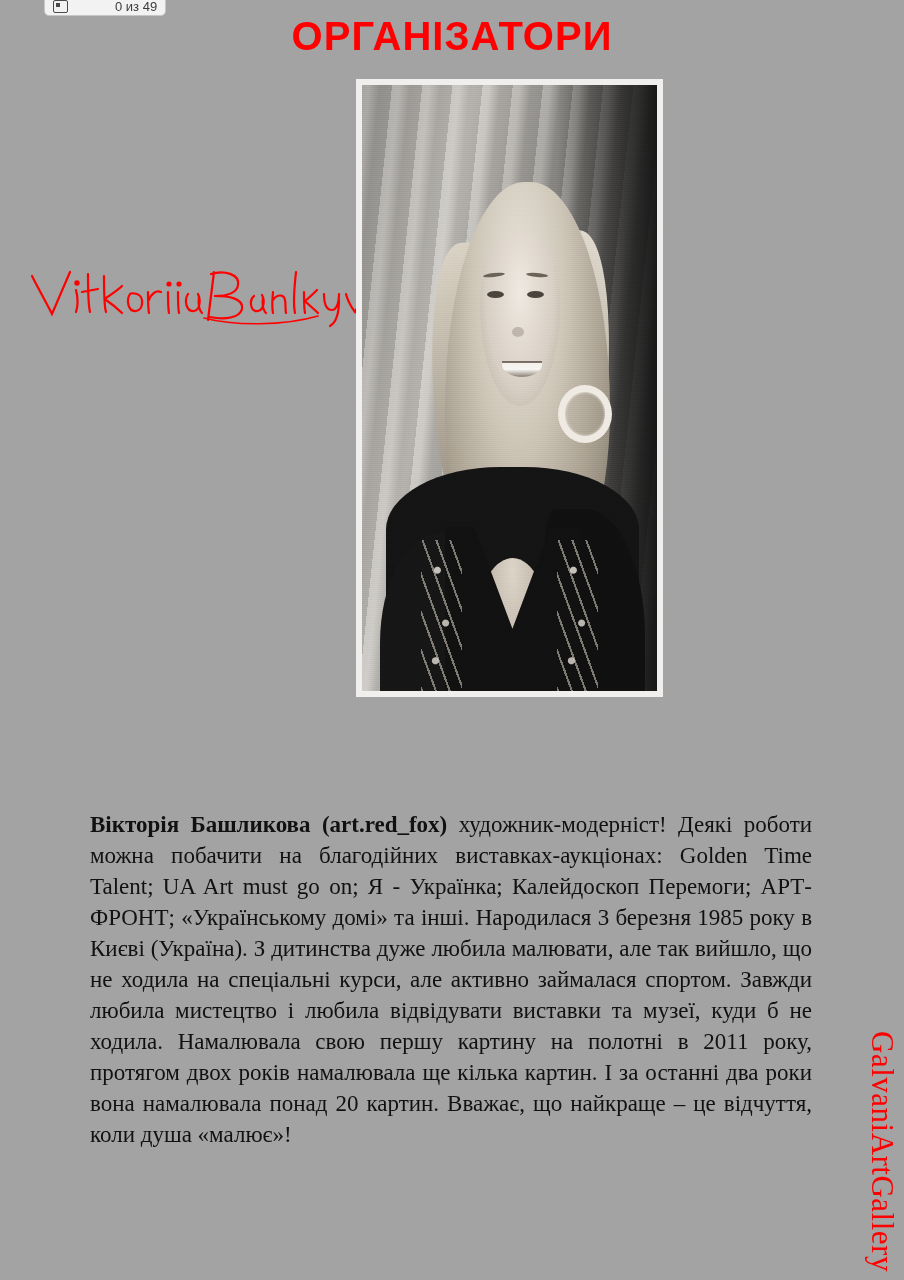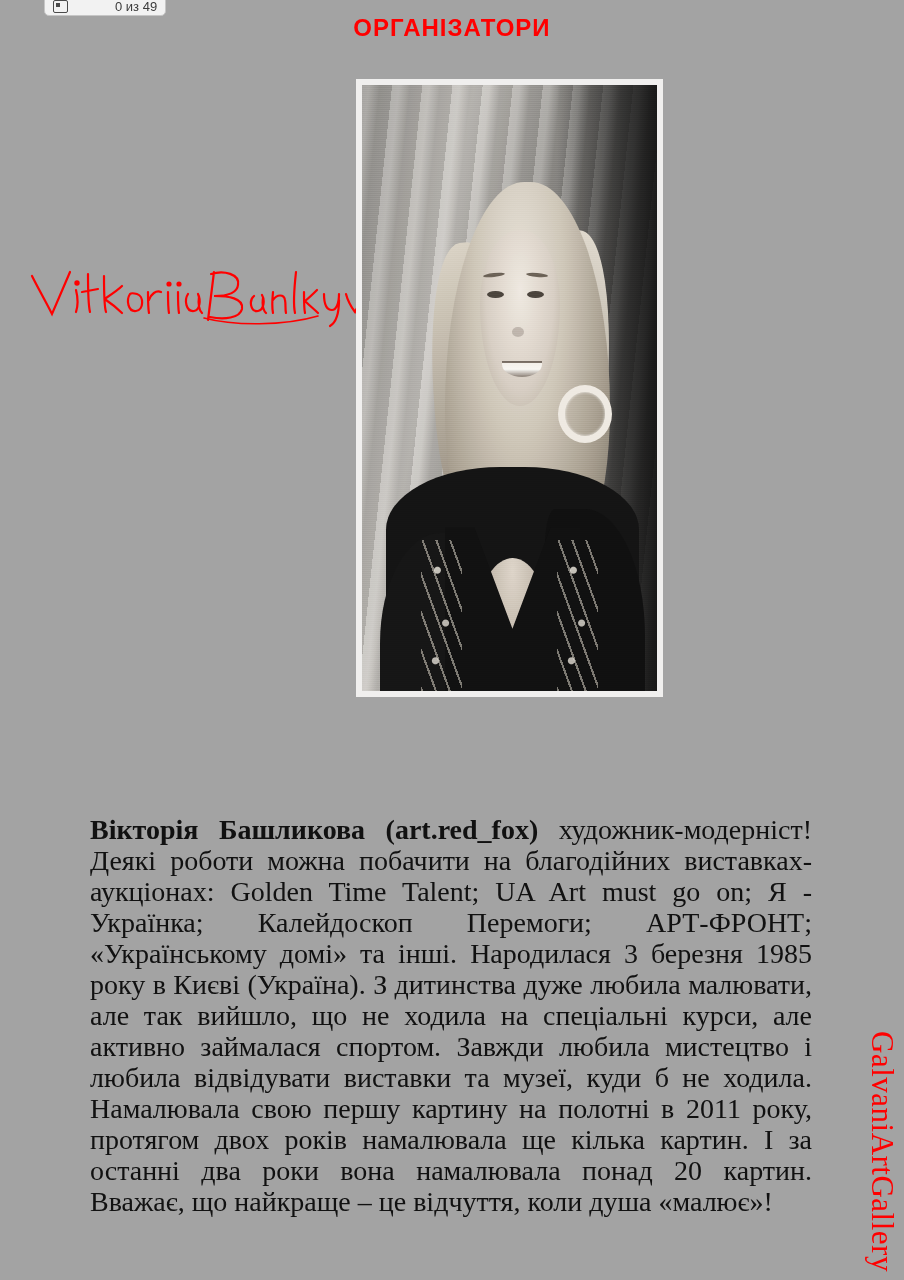--- a/index.html
+++ b/index.html
@@ -61,21 +61,21 @@
   
   .heading {
     position: absolute;
     top: 14px;
     left: 0;
     width: 904px;
     text-align: center;
     color: #ff0000;
     font-family: "Liberation Sans", sans-serif;
     font-weight: bold;
-    font-size: 24px;
+    font-size: 40px;
     letter-spacing: 1px;
   }
 
   
   .signature {
     position: absolute;
     left: 18px;
     top: 258px;
     width: 350px;
     height: 80px;
@@ -269,21 +269,21 @@
     pointer-events: none;
   }
 
   
   .bio {
     position: absolute;
     left: 90px;
     top: 786px;
     width: 722px;
     font-family: "Liberation Serif", serif;
-    font-size: 28px;
+    font-size: 23px;
     line-height: 31px;
     color: #111111;
     text-align: justify;
     text-justify: inter-word;
   }
   .bio b { font-weight: bold; }
 
   
   .watermark {
     position: absolute;

